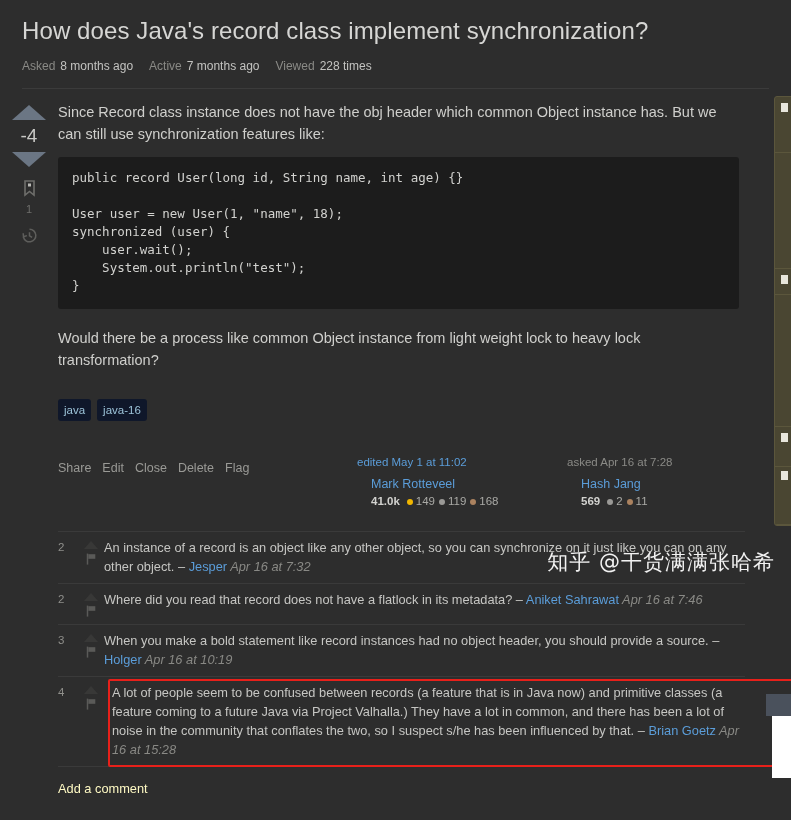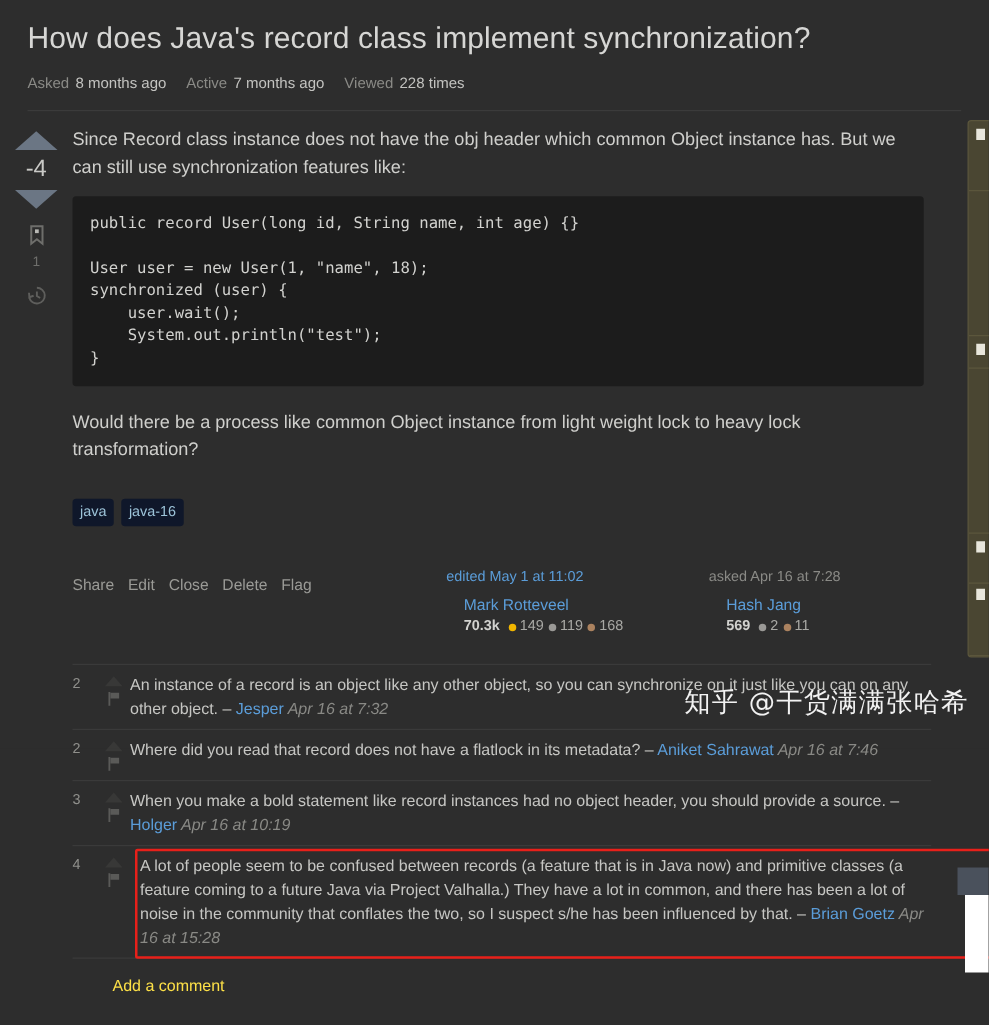--- a/index.html
+++ b/index.html
@@ -124,22 +124,22 @@
 
   .crow.highlight .ctext { padding-left: 8px; padding-right: 6px; }
   .redbox {
     position: absolute;
     border: 2px solid #e8201a;
     border-radius: 2px;
     pointer-events: none;
   }
 
   .addcomment {
-    margin-left: 90px; margin-top: 14px;
-    color: #fde047; font-size: 12.8px; cursor: pointer; text-decoration: none;
+    margin-left: 58px; margin-top: 14px;
+    color: #fef9c3; font-size: 12.8px; cursor: pointer; text-decoration: none;
     display: inline-block;
     text-align: right;
   }
   .cmt-bottom-rule { margin-left: 58px; margin-right: 46px; border-top: 1px solid #3a3a3a; }
 
   
   .rsidebar {
     position: absolute;
     left: 774px; top: 96px;
     width: 30px; height: 430px;
@@ -246,21 +246,21 @@
           <a>Delete</a>
           <a>Flag</a>
         </div>
 
         <div class="usercards">
           <div class="ucard">
             <div class="when edited">edited May 1 at 11:02</div>
             <div class="ubody">
               <div class="uname">Mark Rotteveel</div>
               <div class="urep">
-                <span class="rep">70.3k</span>
+                <span class="rep">41.0k</span>
                 <span class="badge-grp">
                   <span class="dot gold"></span>
                   <span>149</span>
                 </span>
                 <span class="badge-grp">
                   <span class="dot silver"></span>
                   <span>119</span>
                 </span>
                 <span class="badge-grp">
                   <span class="dot bronze"></span>

